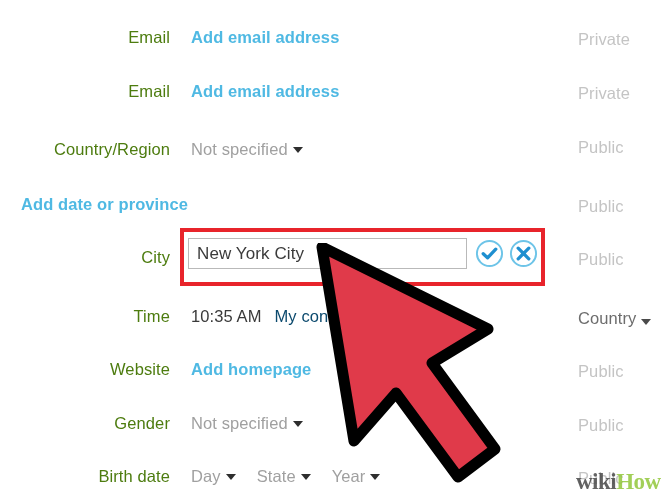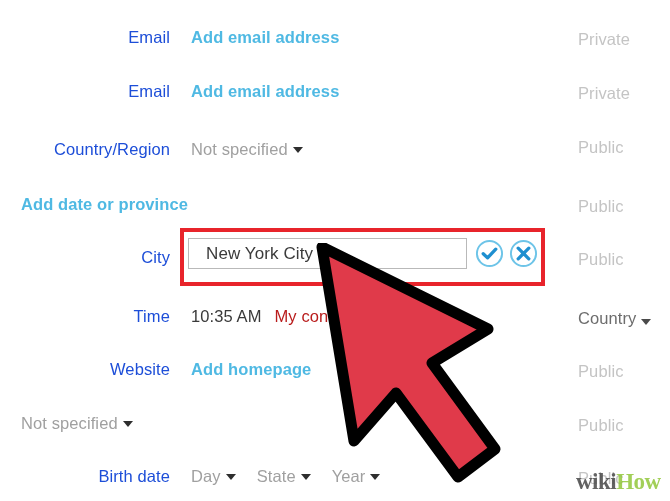--- a/index.html
+++ b/index.html
@@ -31,21 +31,21 @@
     width: 670px;
     height: 54px;
     display: flex;
     align-items: center;
   }
 
   .row-label {
     width: 170px;
     text-align: right;
     font-size: 16.5px;
-    color: #1d4ed8;
+    color: #4d7c0f;
     letter-spacing: 0.1px;
     white-space: nowrap;
   }
 
   .row-value {
     margin-left: 21px;
     flex: 1;
     display: flex;
     align-items: center;
     min-width: 0;
@@ -81,21 +81,21 @@
     top: 1px;
   }
 
   .time-text {
     font-size: 16.5px;
     color: #3a3a3a;
     letter-spacing: 0.1px;
   }
   .time-zone {
     font-size: 16.5px;
-    color: #b91c1c;
+    color: #0c4a6e;
     margin-left: 13px;
     letter-spacing: 0.1px;
   }
 
   .date-part {
     margin-right: 21px;
   }
   .date-part:last-child { margin-right: 0; justify-content: space-between; }
 
   .row-status {
@@ -131,21 +131,21 @@
     left: 188px;
     top: 238px;
     width: 279px;
     height: 31px;
     box-sizing: border-box;
     border: 1px solid #b9b9b9;
     background: #ffffff;
     font-family: "Liberation Sans", sans-serif;
     font-size: 17px;
     color: #3b3b3b;
-    padding: 0 17px;
+    padding: 0 8px;
     letter-spacing: 0.1px;
     z-index: 5;
     outline: none;
   }
 
   .circle-btn {
     position: absolute;
     top: 239px;
     width: 29px;
     height: 29px;
@@ -249,20 +249,21 @@
 
   <div class="form-row" style="top:342px">
     <div class="row-label">Website</div>
     <div class="row-value">
       <span class="link-value">Add homepage</span>
     </div>
   </div>
   <div class="row-status" style="top:362px">Public</div>
 
   <div class="form-row" style="top:396px">
+    <div class="row-label">Gender</div>
     <div class="row-value">
       <span class="select-value">
         <span>Not specified</span>
         <span class="caret"></span>
       </span>
     </div>
   </div>
   <div class="row-status" style="top:416px">Public</div>
 
   <div class="form-row" style="top:449px">

